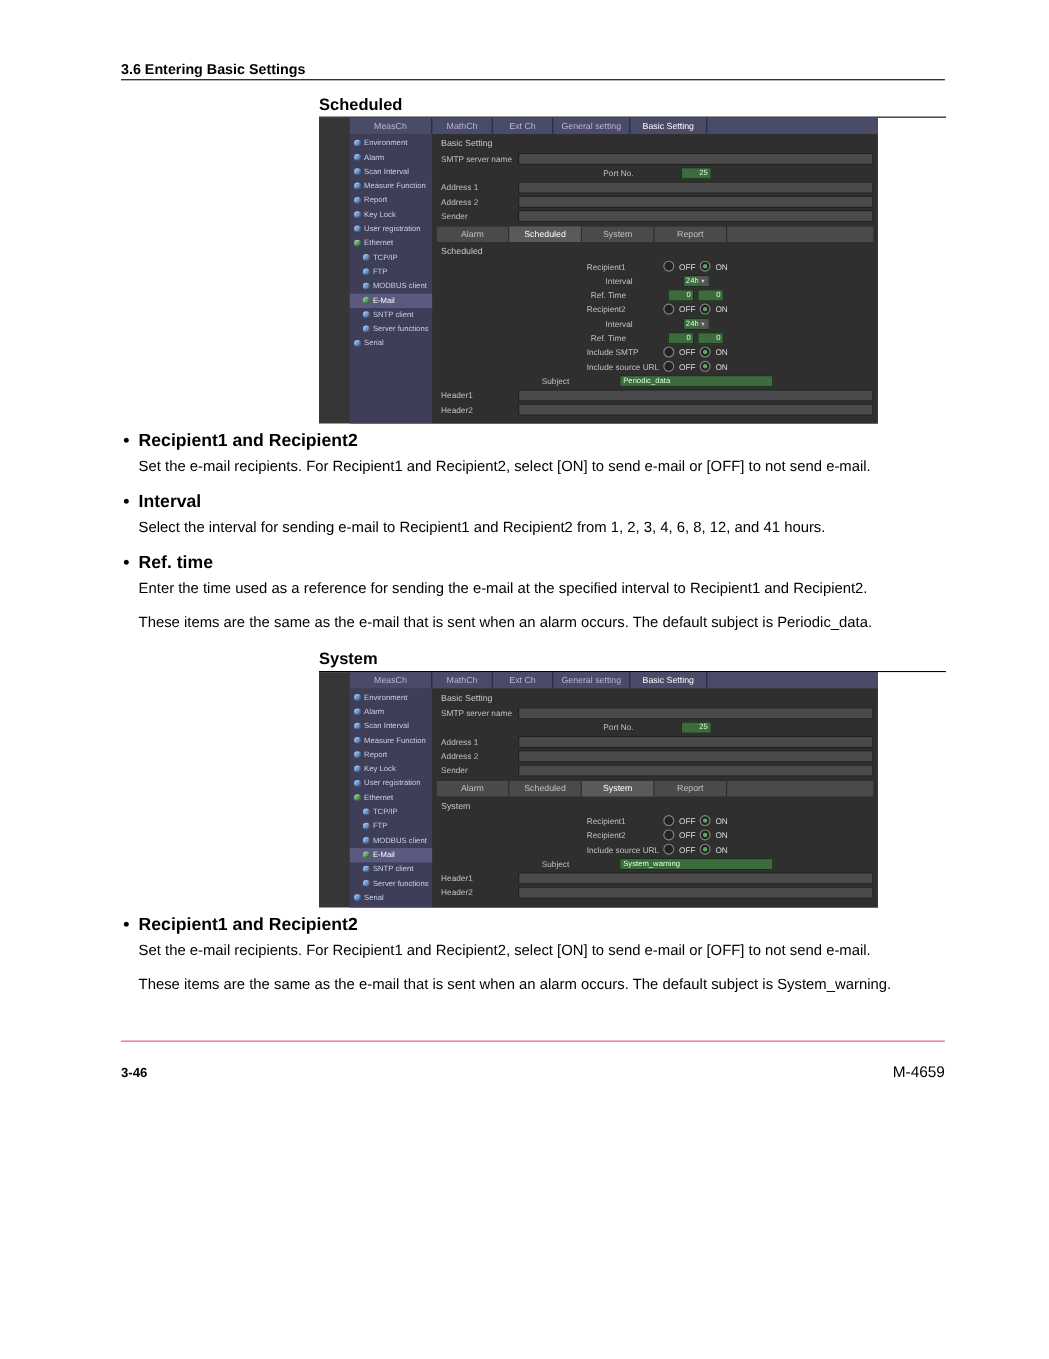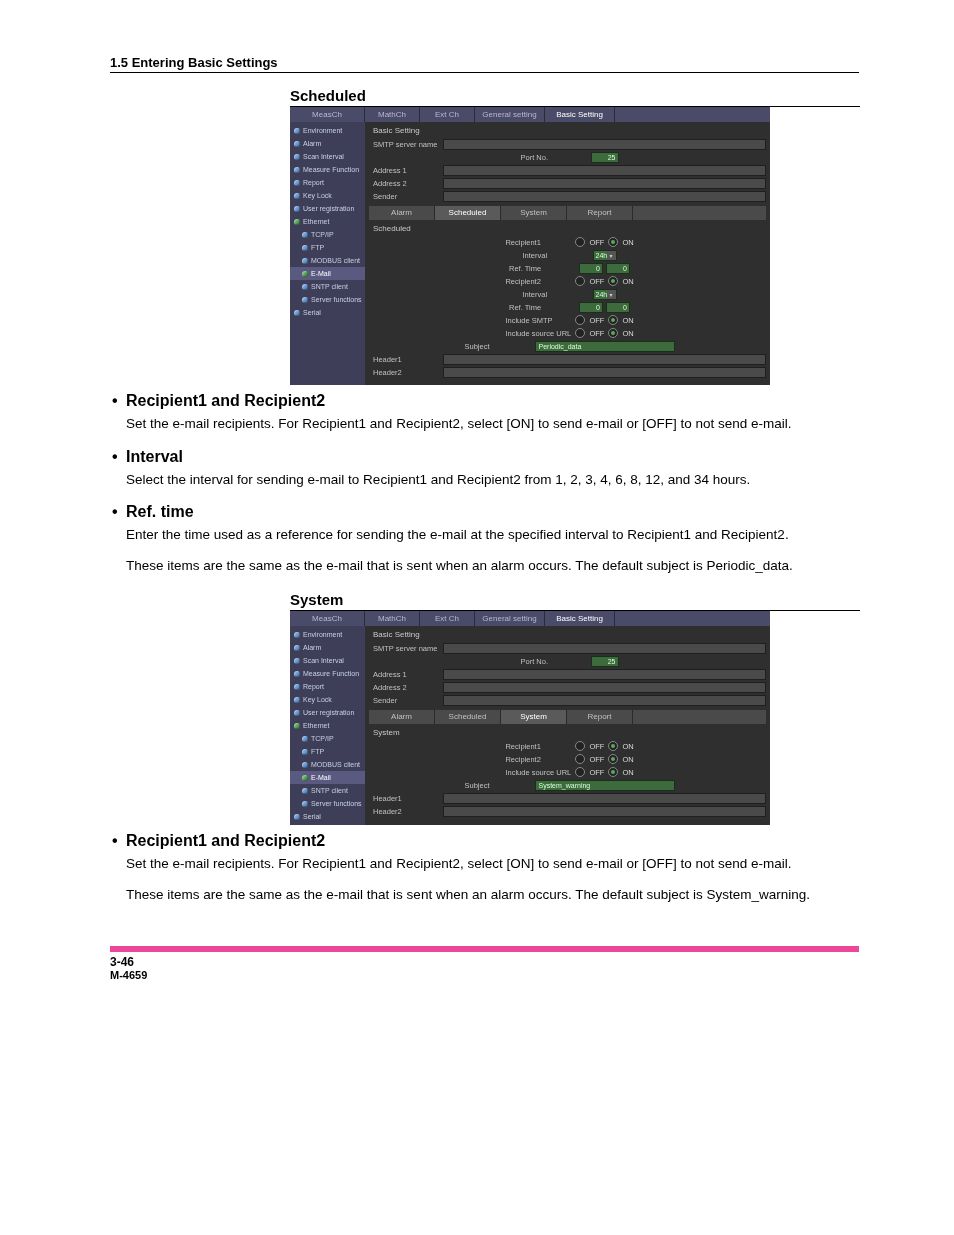--- a/index.html
+++ b/index.html
@@ -29,20 +29,21 @@
     font-weight: bold;
     margin: 0 0 2px 180px;
   }
   .screenshot {
     margin-left: 180px;
     width: 480px;
     background: #363636;
     font-family: Arial, sans-serif;
     font-size: 8px;
     color: #d8d8d8;
+    padding-left: 28px;
   }
   .ss-tabs {
     display: flex;
     background: #4a4a69;
     height: 15px;
     align-items: stretch;
     font-size: 8px;
   }
   .ss-tab {
     display: flex;
@@ -218,33 +219,32 @@
   .bullet-body {
     margin-left: 16px;
     font-size: 13.5px;
   }
 
   .footer {
     display: flex;
     justify-content: space-between;
     align-items: baseline;
     margin-top: 40px;
-    border-top: 6px solid #ec4899;
-    padding-top: 3px;
+    border-top: 1px solid #ec4899;
+    padding-top: 19px;
     font-size: 12px;
-    flex-direction: column;
   }
   .footer-left { font-weight: bold; }
-  .footer-right { font-size: 11px; font-weight: bold; }
+  .footer-right { font-size: 14px; font-weight: normal; }
 </style>
 </head>
 <body>
 
 <div class="page">
-  <div class="page-header">1.5  Entering Basic Settings</div>
+  <div class="page-header">3.6  Entering Basic Settings</div>
   <hr class="topline">
 
   <div class="section-title">Scheduled</div>
   <hr style="margin:0 0 0 180px;border:none;border-top:1px solid #000;width:570px">
 
   <div class="screenshot">
     <div class="ss-tabs">
       <div class="ss-tab" style="width:70px">MeasCh</div>
       <div class="ss-tab" style="width:50px">MathCh</div>
       <div class="ss-tab" style="width:50px">Ext Ch</div>
@@ -377,21 +377,21 @@
     </div>
   </div>
 
   <ul class="bullets body-text" style="margin-top:4px">
     <li>
         <div class="bullet-head">Recipient1 and Recipient2</div>
         <div class="bullet-body">Set the e-mail recipients.  For Recipient1 and Recipient2, select [ON] to send e-mail or [OFF] to not send e-mail.</div>
       </li>
     <li>
         <div class="bullet-head">Interval</div>
-        <div class="bullet-body">Select the interval for sending e-mail to Recipient1 and Recipient2 from 1, 2, 3, 4, 6, 8, 12, and 34 hours.</div>
+        <div class="bullet-body">Select the interval for sending e-mail to Recipient1 and Recipient2 from 1, 2, 3, 4, 6, 8, 12, and 41 hours.</div>
       </li>
     <li>
         <div class="bullet-head">Ref. time</div>
         <div class="bullet-body">Enter the time used as a reference for sending the e-mail at the specified interval to Recipient1 and Recipient2.</div>
       </li>
     <li>
         <div class="bullet-body">These items are the same as the e-mail that is sent when an alarm occurs.  The default subject is Periodic_data.</div>
       </li>
   </ul>
 

